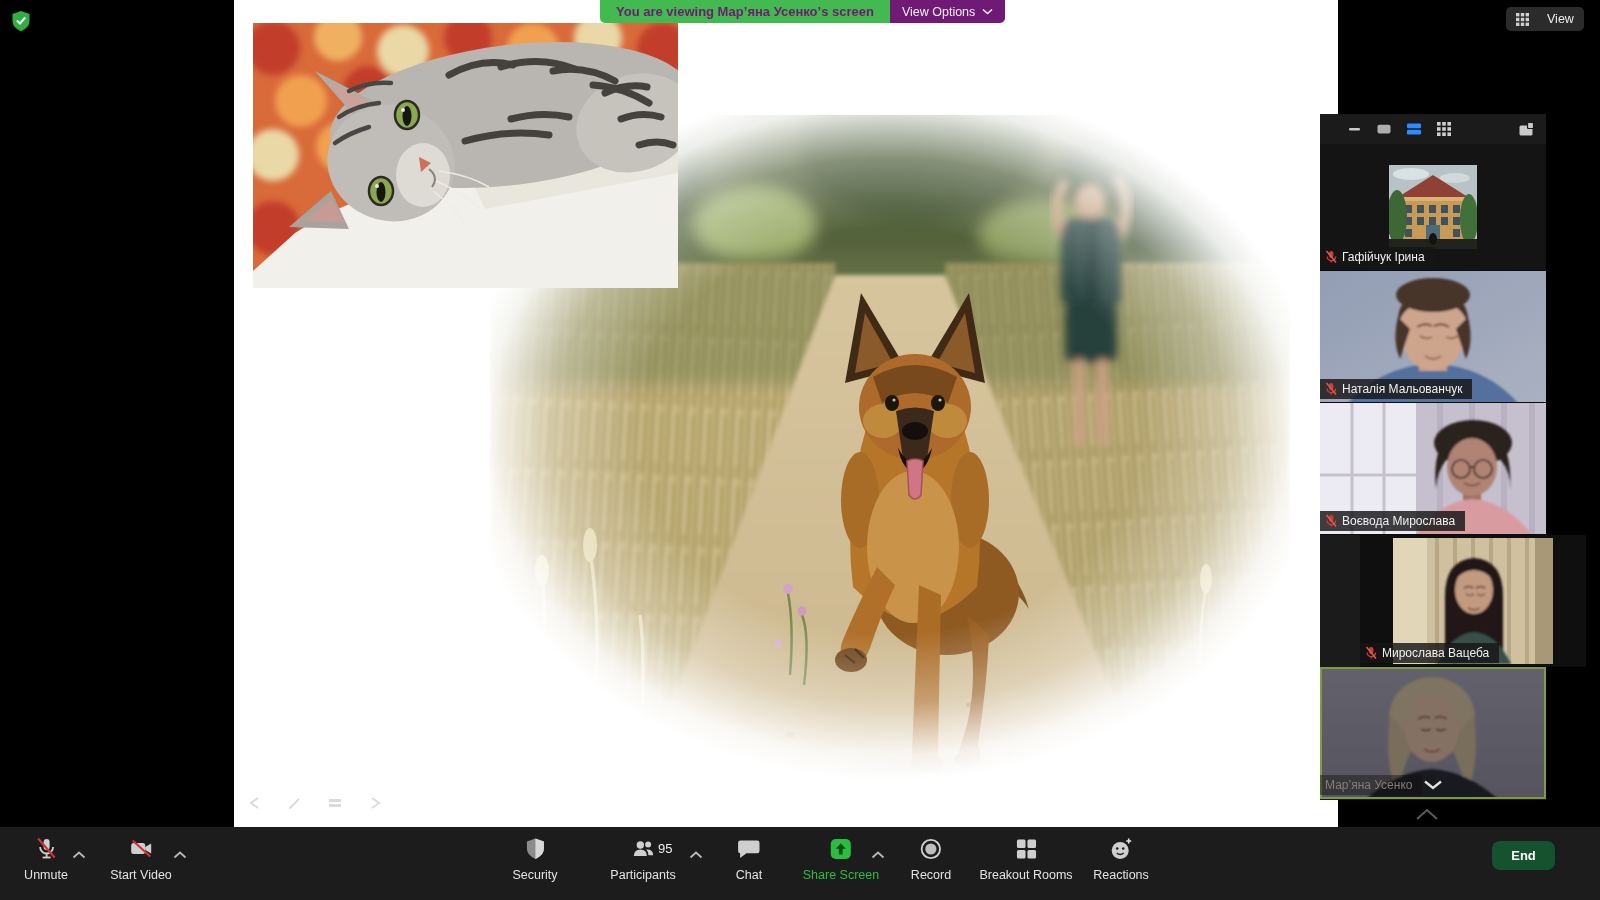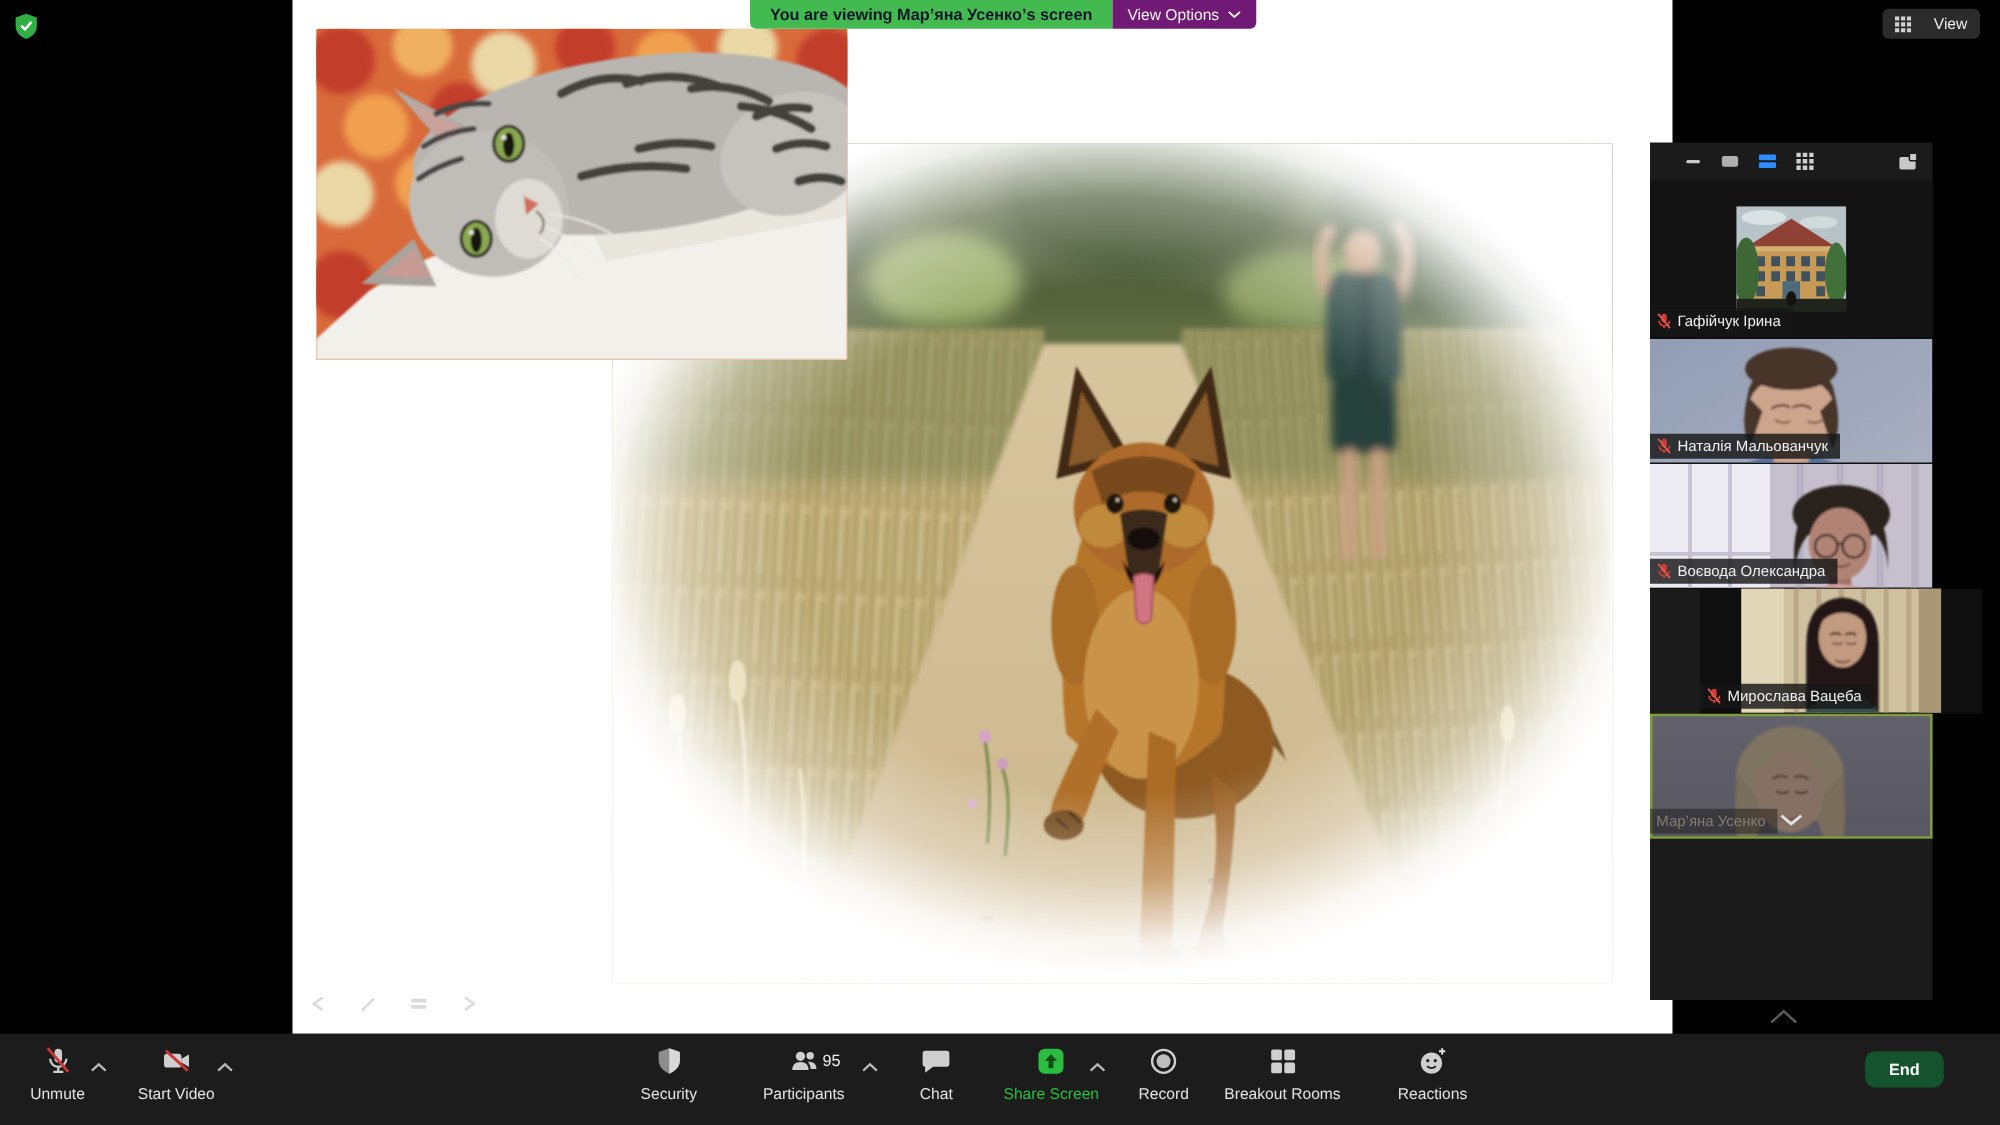--- a/index.html
+++ b/index.html
@@ -14,41 +14,41 @@
   .dog-wrap svg { position:absolute; inset:0; }
   .dog-vignette { position:absolute; inset:0;
     background: radial-gradient(ellipse 54% 52% at 50% 47%,
       rgba(255,255,255,0) 58%, rgba(255,255,255,0.35) 78%,
       rgba(255,255,255,0.9) 93%, #ffffff 100%); }
   .slide-nav { position:absolute; left:12px; top:795px; display:flex; gap:22px; opacity:.55; z-index:4; }
   .slide-nav svg { display:block; }
 
   
   .share-banner { position:absolute; left:600px; top:0; display:flex; z-index:20; }
-  .banner-msg  { background:#42ba50; color:#0f172a; font-weight:bold; font-size:13px;
+  .banner-msg  { background:#42ba50; color:#701a75; font-weight:bold; font-size:13px;
                  height:23px; line-height:23px; padding:0 16px; border-radius:0 0 0 5px; }
   .banner-opts { background:#701a75; color:#f2f2f2; font-weight:normal; font-size:12.5px;
                  height:23px; padding:0 12px; display:flex; align-items:center; gap:7px;
                  border-radius:0 0 5px 0; cursor:pointer; }
 
   .view-btn { position:absolute; left:1506px; top:7px; height:24px; background:#2b2b2b;
               border-radius:5px; color:#ececec; font-size:12.5px; display:flex;
               align-items:center; gap:18px; padding:0 10px; z-index:20; cursor:pointer; }
 
   .meet-shield { position:absolute; left:11px; top:10px; z-index:20; cursor:pointer; }
 
   
   .panel { position:absolute; left:1320px; top:114px; width:226px; height:686px;
            background:#1b1b1b; z-index:10; }
   .panel-header { height:30px; display:flex; align-items:center; padding-left:28px; gap:16px; position:relative; }
   .ph-icon { display:flex; align-items:center; cursor:pointer; }
   .ph-popout { position:absolute; right:12px; top:8px; }
   .tile { position:relative; width:226px; overflow:hidden; background:#141414; border-bottom:1px solid #0b0b0b; }
   .tile-1 { height:127px; display:flex; align-items:center; justify-content:center; }
-  .tile-2,.tile-3,.tile-4,.tile-5 { height:100px; }
+  .tile-2,.tile-3,.tile-4,.tile-5 { height:132px; }
   .tile-4 { display:flex; align-items:center; justify-content:center; background:#0f0f0f;margin-left:40px; }
   .tile-5 { outline:2px solid #7e9c3e; outline-offset:-2px; }
   .tile-art { display:block; }
   .fill-art { width:226px; height:132px; }
   .name-chip { position:absolute; left:0; bottom:3px; display:flex; align-items:center; gap:5px;
                background:rgba(22,22,22,.82); padding:3px 10px 3px 5px; color:#f0f0f0;
                font-size:12px; white-space:nowrap; z-index:5; }
   .name-chip.dim { background:rgba(18,18,18,.45); color:#847e72; }
   .tile-chevron { position:absolute; left:50%; transform:translateX(-50%); bottom:4px; z-index:6; cursor:pointer; }
 
@@ -453,21 +453,21 @@
           <path d="M96 132 Q120 98 152 96 Q186 98 212 132 Z" fill="#d89ba0"></path>
         </g>
       </svg>
       <div class="name-chip">
         <svg width="12" height="14" viewBox="0 0 12 14">
           <rect x="4" y="1" width="4.4" height="7" rx="2.2" fill="#cf3b35"></rect>
           <path d="M2.2 6.5 a4.2 4.2 0 0 0 8.4 0" stroke="#cf3b35" fill="none" stroke-width="1.4"></path>
           <line x1="6.2" y1="10.8" x2="6.2" y2="12.4" stroke="#cf3b35" stroke-width="1.4"></line>
           <line x1="1.5" y1="1" x2="11" y2="12.5" stroke="#e05a50" stroke-width="1.5"></line>
         </svg>
-        <span>Воєвода Олександра</span>
+        <span>Воєвода Мирослава</span>
       </div>
     </div>
 
     <div class="tile tile-4">
       <svg class="tile-art" width="160" height="126" viewBox="0 0 160 126">
         <rect width="160" height="126" fill="#cfc0a0"></rect>
         <rect x="0" y="0" width="34" height="126" fill="#e2d6b8"></rect>
         <g stroke="#b3a27f" stroke-width="4" opacity=".8">
           <line x1="44" y1="0" x2="44" y2="126"></line>
             <line x1="62" y1="0" x2="62" y2="126"></line>
@@ -625,21 +625,21 @@
         <g fill="#cfcfcf">
           <rect x="3.5" y="3.5" width="8.6" height="8.6" rx="1.5"></rect>
             <rect x="14" y="3.5" width="8.6" height="8.6" rx="1.5"></rect>
           <rect x="3.5" y="14" width="8.6" height="8.6" rx="1.5"></rect>
             <rect x="14" y="14" width="8.6" height="8.6" rx="1.5"></rect>
         </g>
       </svg>
       <span class="lbl">Breakout Rooms</span>
     </div>
 
-    <div class="tb-btn" style="left:1146px;">
+    <div class="tb-btn" style="left:1121px;">
       <svg width="26" height="26" viewBox="0 0 26 26">
         <circle cx="12" cy="14.5" r="8.5" fill="#cfcfcf"></circle>
         <circle cx="9" cy="12.5" r="1.3" fill="#1d1d1d"></circle>
           <circle cx="15" cy="12.5" r="1.3" fill="#1d1d1d"></circle>
         <path d="M8.5 17 Q12 20 15.5 17" stroke="#1d1d1d" stroke-width="1.4" fill="none"></path>
         <path d="M20.5 2.5 v5 M18 5 h5" stroke="#e3e3e3" stroke-width="1.6"></path>
       </svg>
       <span class="lbl">Reactions</span>
     </div>
 

